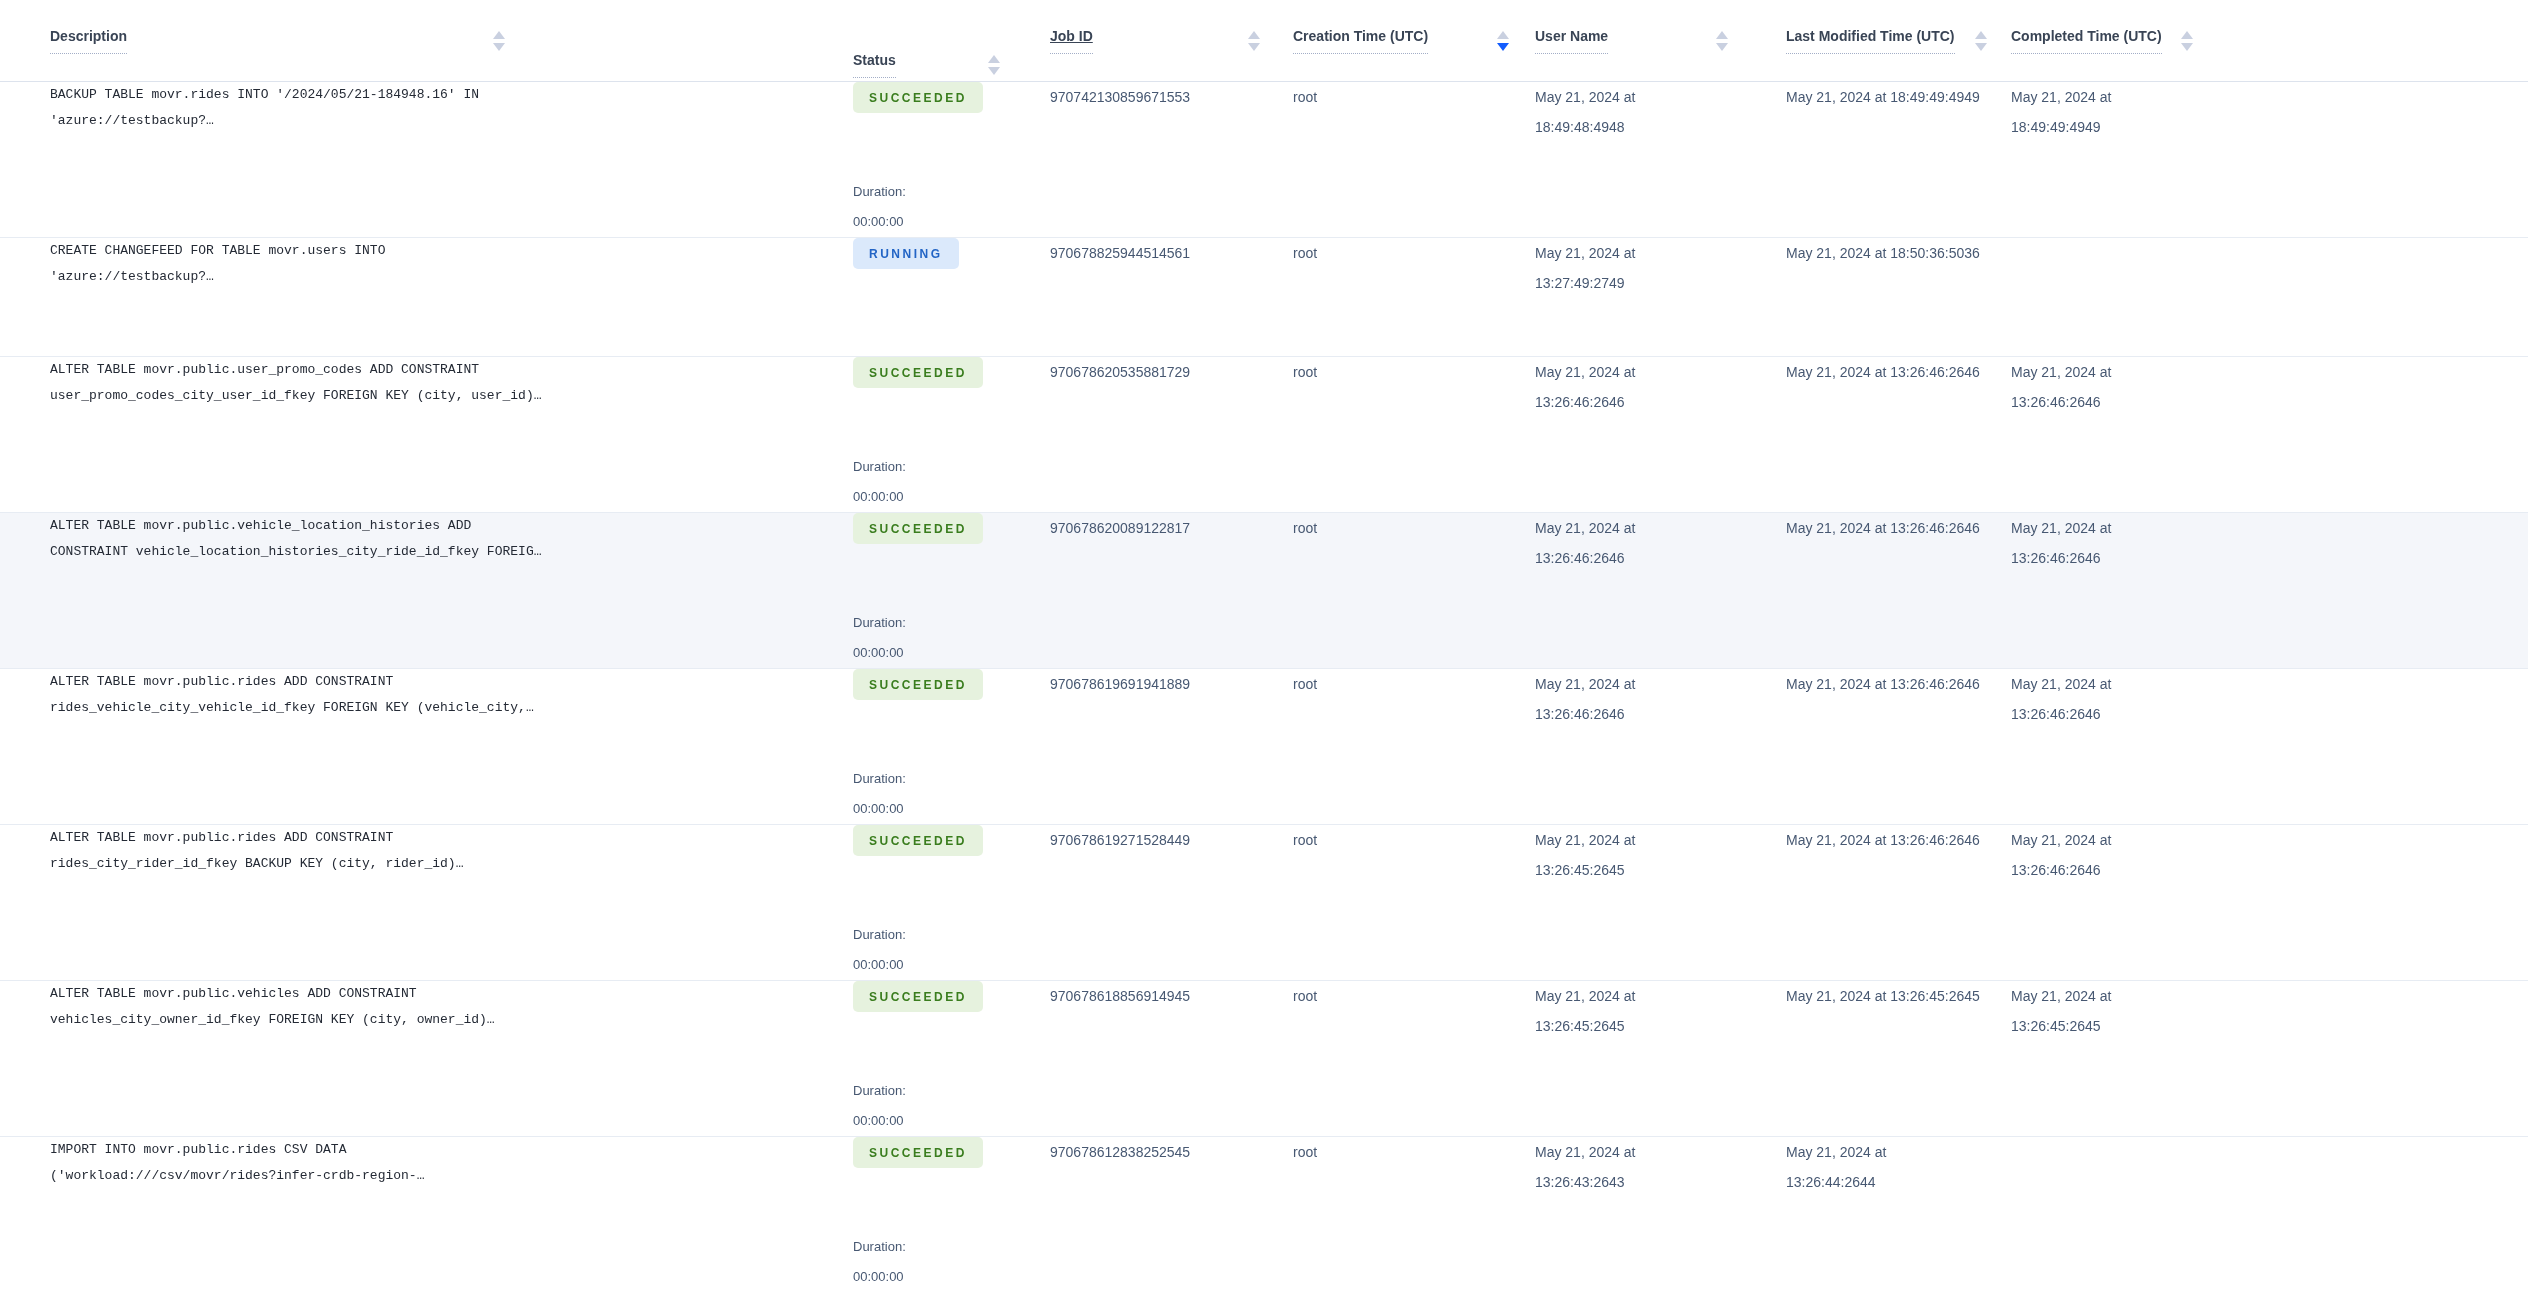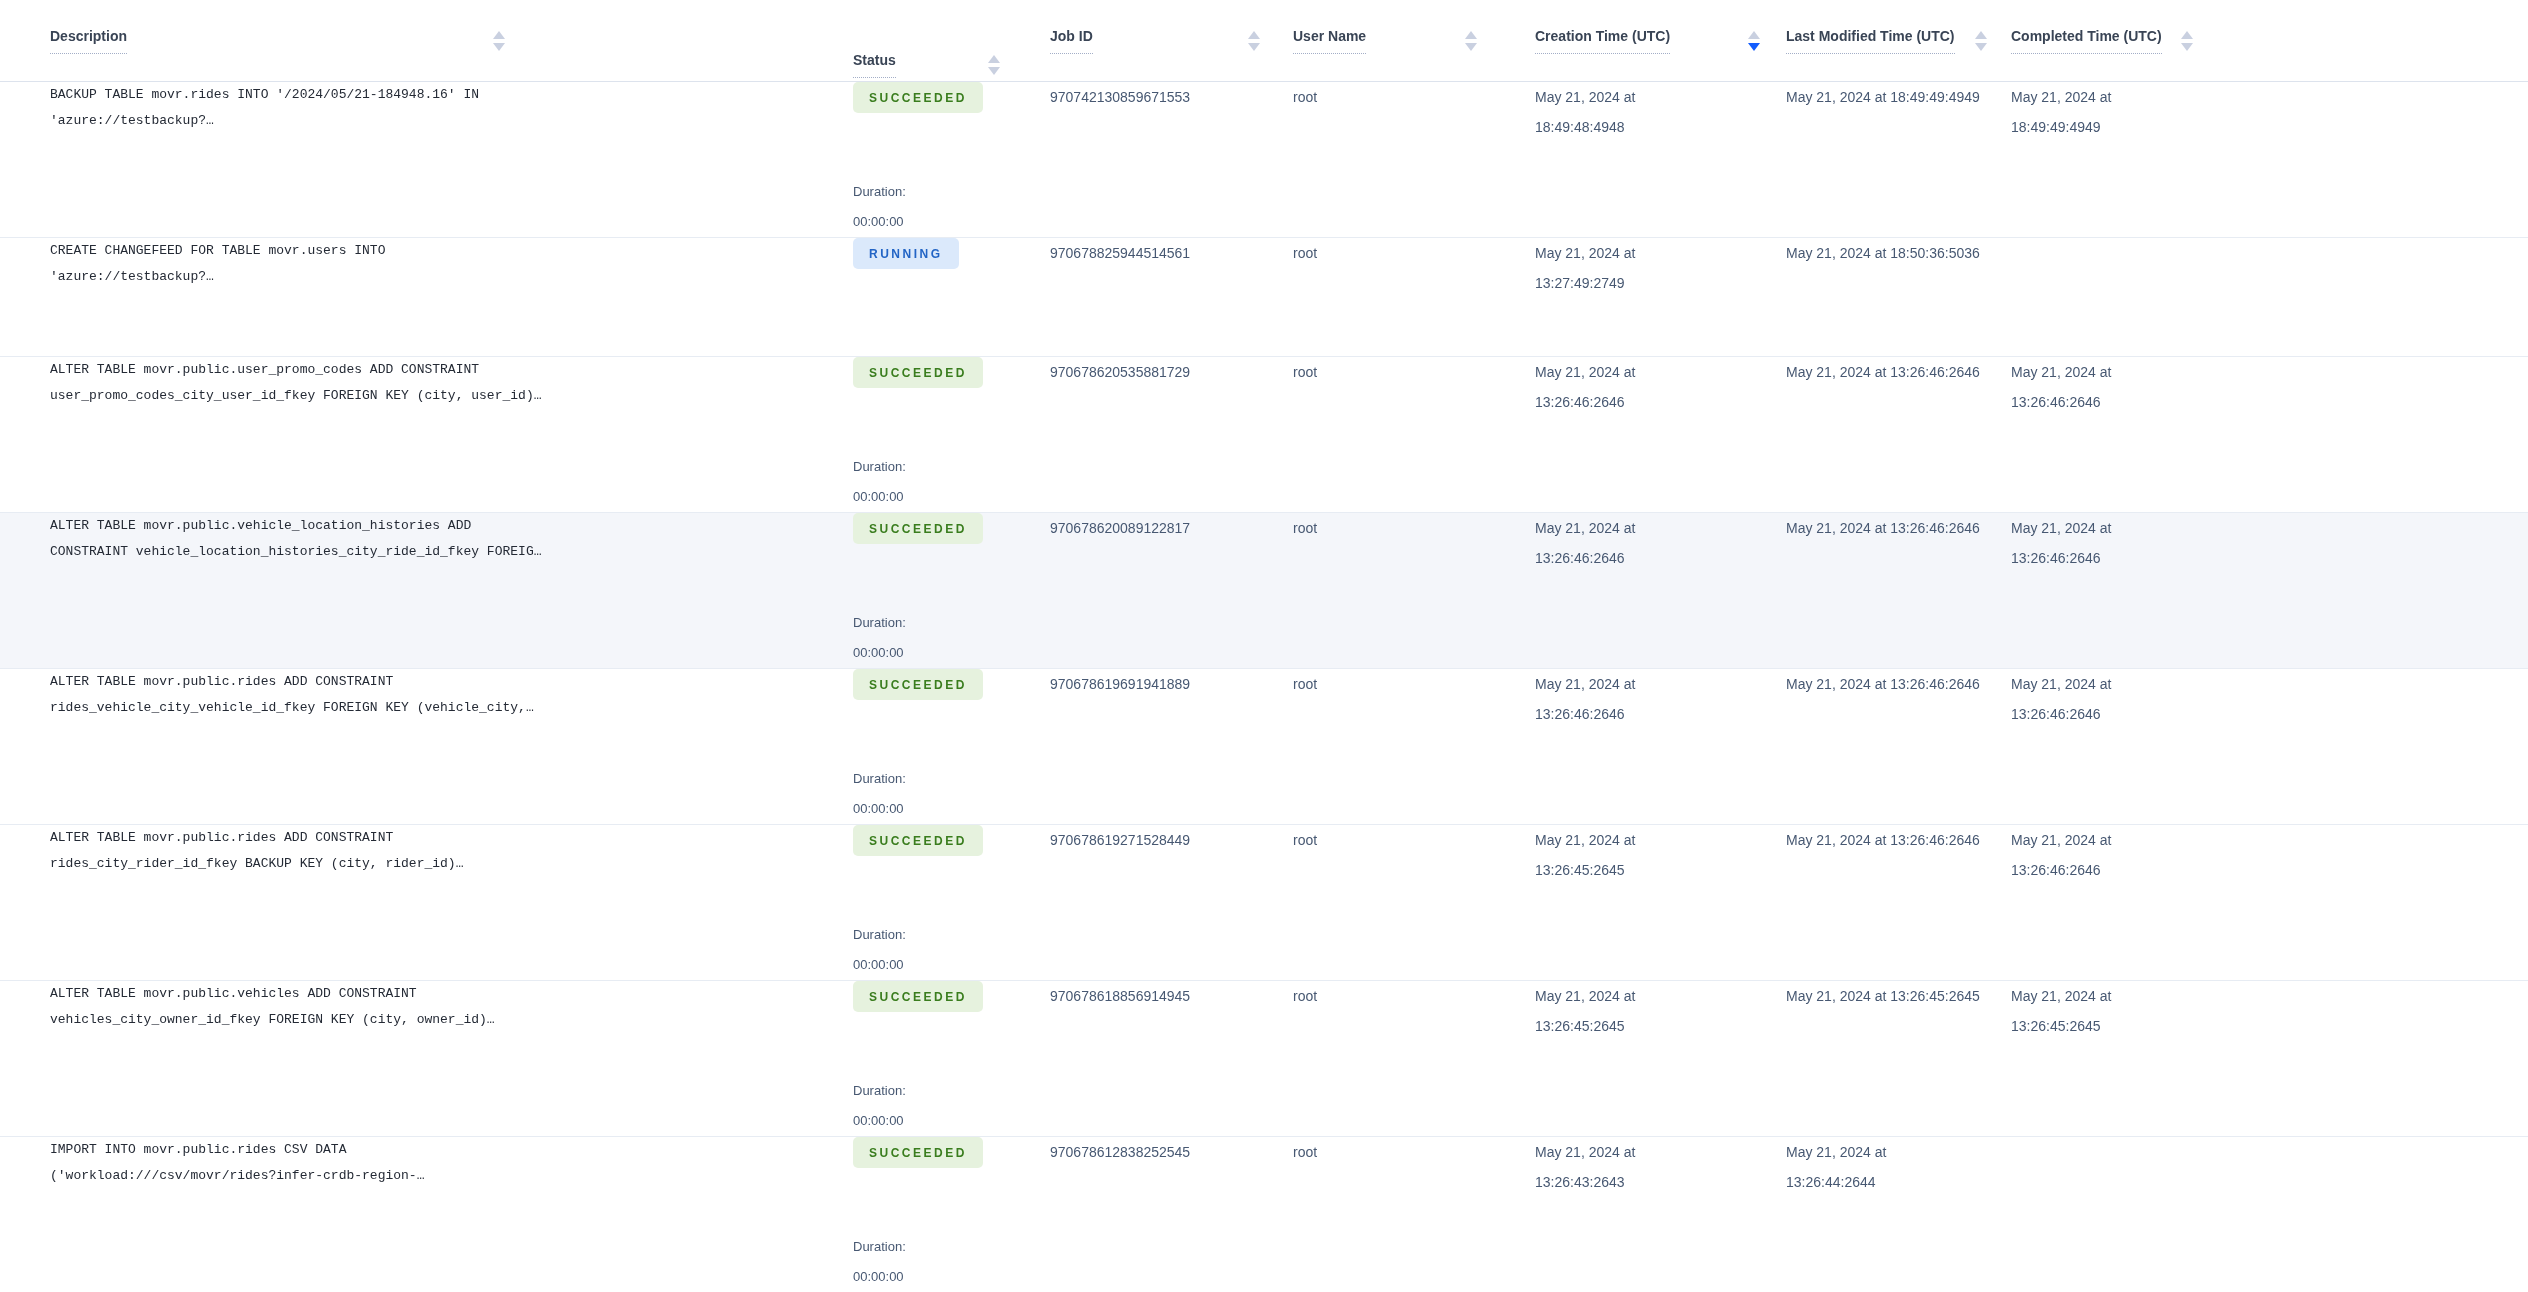--- a/index.html
+++ b/index.html
@@ -15,21 +15,21 @@
   }
 
   
   .thead { height:82px; border-bottom:1px solid #dde3ed; }
   .th {
     display:flex; align-items:center; justify-content:space-between;
     font-size:14px; font-weight:bold; color:#394455; padding-left:8px;
   }
   .th.c1 { padding-left:50px; padding-right:340px; }
   .th.c2 { padding-right:42px;margin-top:48px; }
-  .th.c3 { padding-right:25px; }
+  .th.c3 { padding-right:25px;text-decoration:underline; }
   .th.c4 { padding-right:50px; }
   .th.c5 { padding-right:18px; }
   .th.c6 { padding-right:16px; }
   .th.c7 { padding-right:335px; }
   .hlabel { padding-bottom:9px; border-bottom:1px dotted #a3aec7; white-space:nowrap; }
   .sorter { display:flex; flex-direction:column; gap:4px; cursor:pointer; flex:none; }
   .tri-up   { width:0; height:0; border-left:6px solid transparent; border-right:6px solid transparent;
               border-bottom:8px solid #c9d0e0; }
   .tri-down { width:0; height:0; border-left:6px solid transparent; border-right:6px solid transparent;
               border-top:8px solid #c9d0e0; }
@@ -81,34 +81,34 @@
           <span class="tri-down"></span>
         </span>
     </div>
     <div class="th c3">
       <span class="hlabel">Job ID</span>
       <span class="sorter">
           <span class="tri-up"></span>
           <span class="tri-down"></span>
         </span>
     </div>
-    <div class="th c4">
-      <span class="hlabel">User Name</span>
-      <span class="sorter">
-          <span class="tri-up"></span>
-          <span class="tri-down"></span>
-        </span>
-    </div>
     <div class="th c5">
       <span class="hlabel">Creation Time (UTC)</span>
       <span class="sorter active">
           <span class="tri-up"></span>
           <span class="tri-down"></span>
         </span>
     </div>
+    <div class="th c4">
+      <span class="hlabel">User Name</span>
+      <span class="sorter">
+          <span class="tri-up"></span>
+          <span class="tri-down"></span>
+        </span>
+    </div>
     <div class="th c6">
       <span class="hlabel">Last Modified Time (UTC)</span>
       <span class="sorter">
           <span class="tri-up"></span>
           <span class="tri-down"></span>
         </span>
     </div>
     <div class="th c7">
       <span class="hlabel">Completed Time (UTC)</span>
       <span class="sorter">

